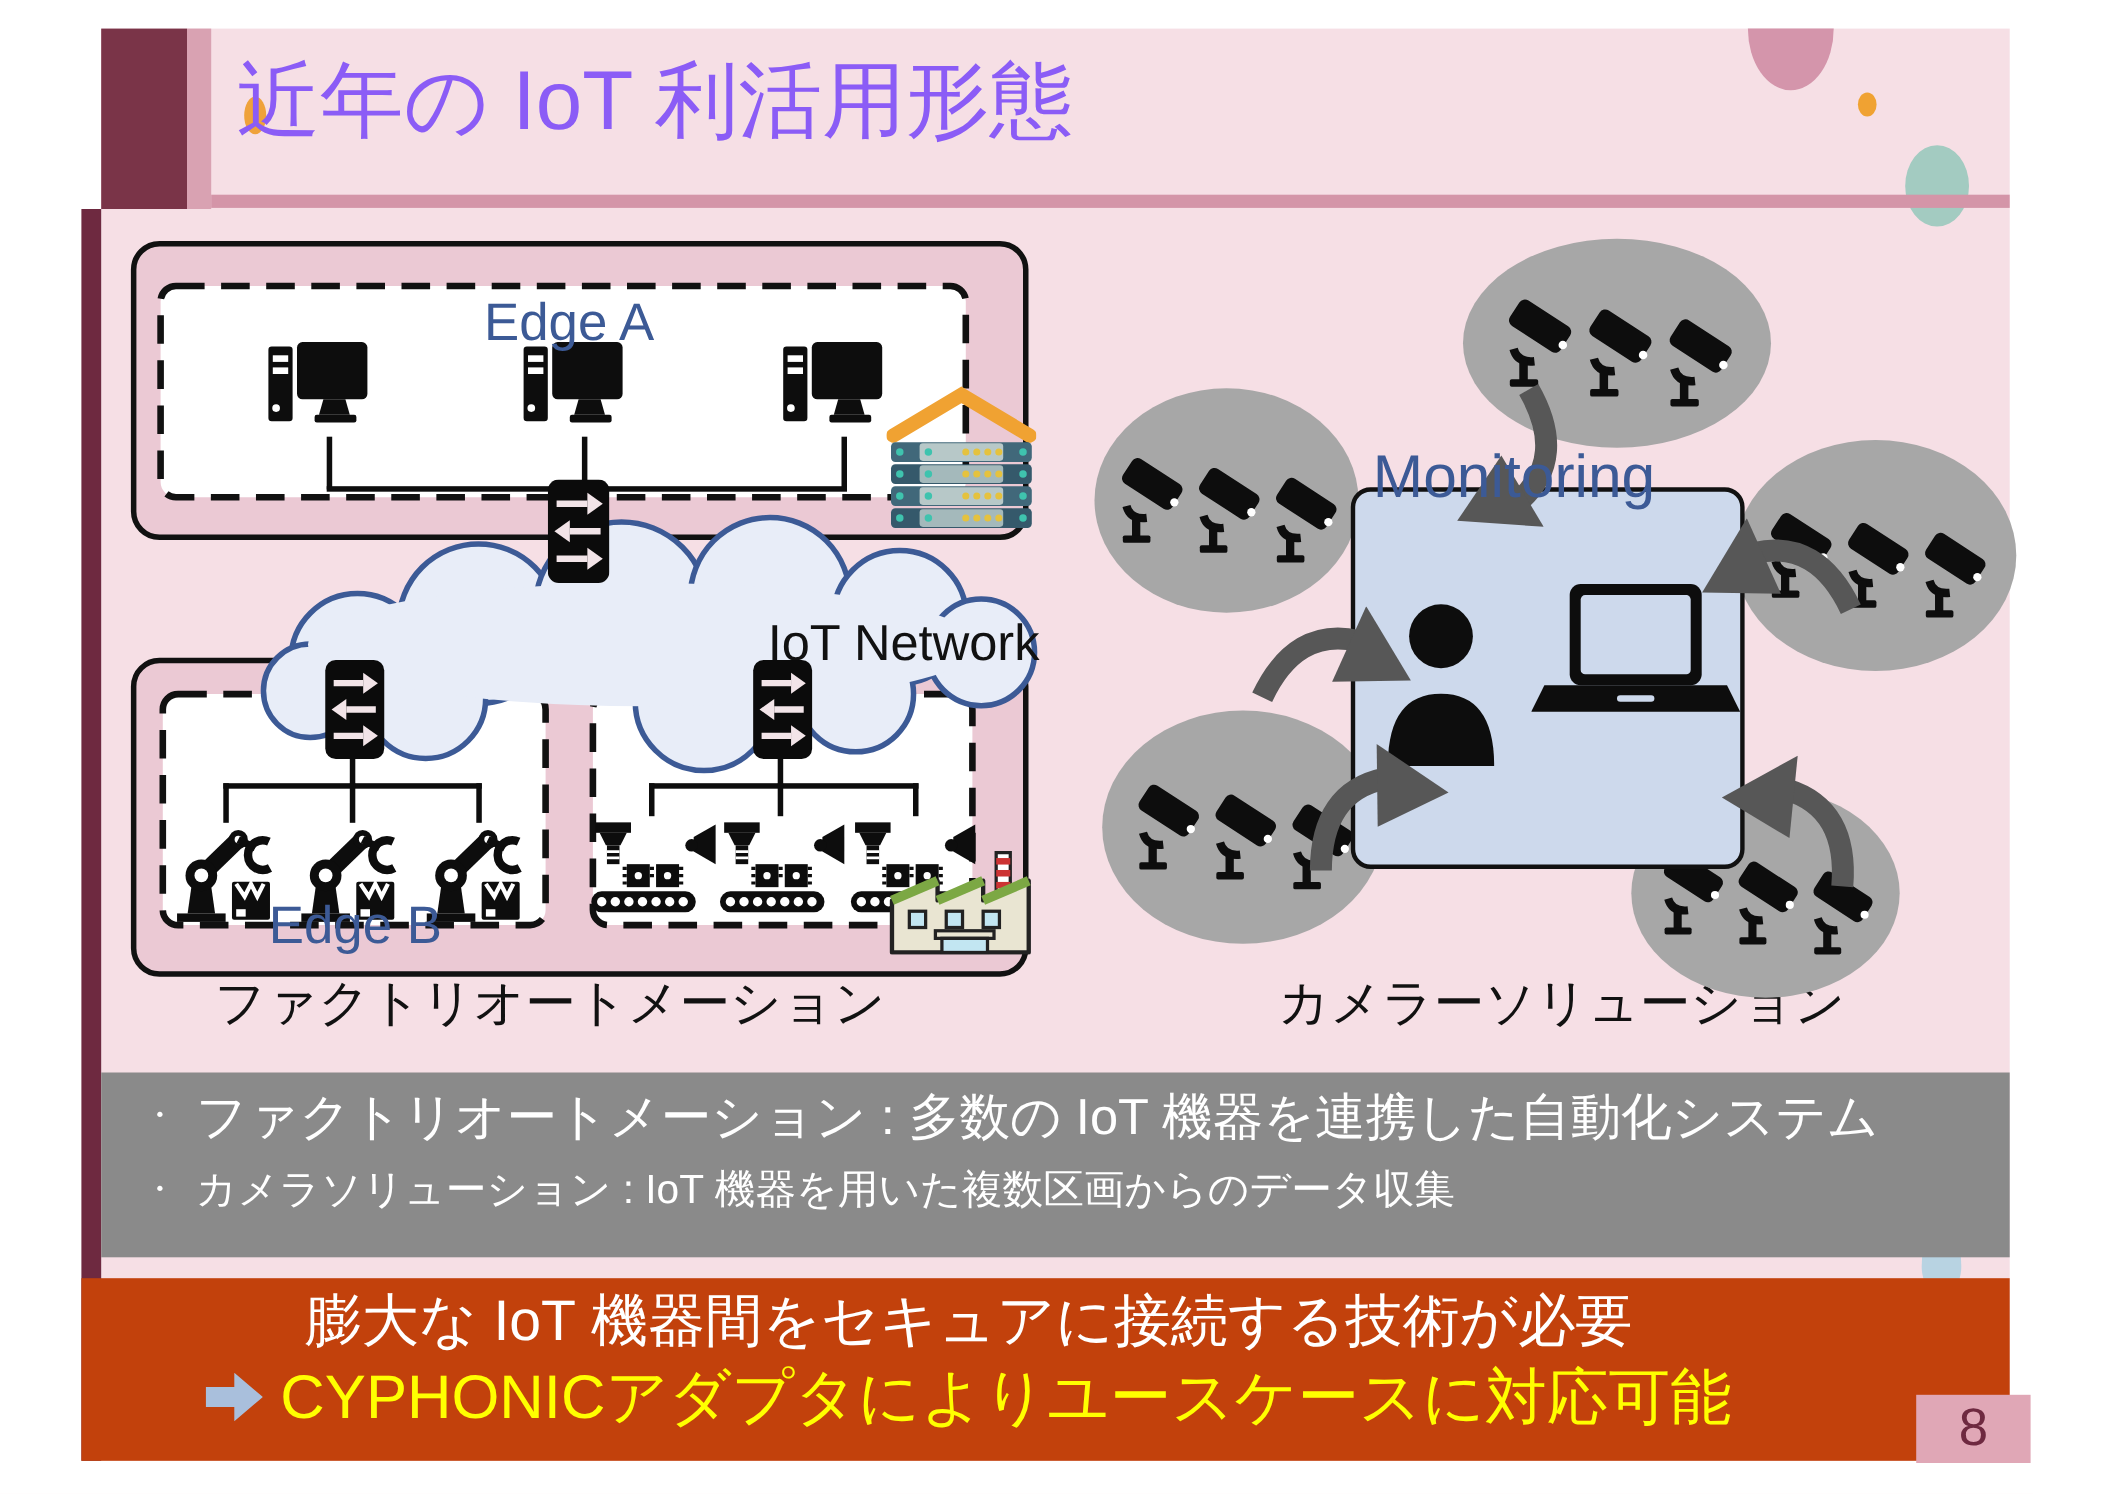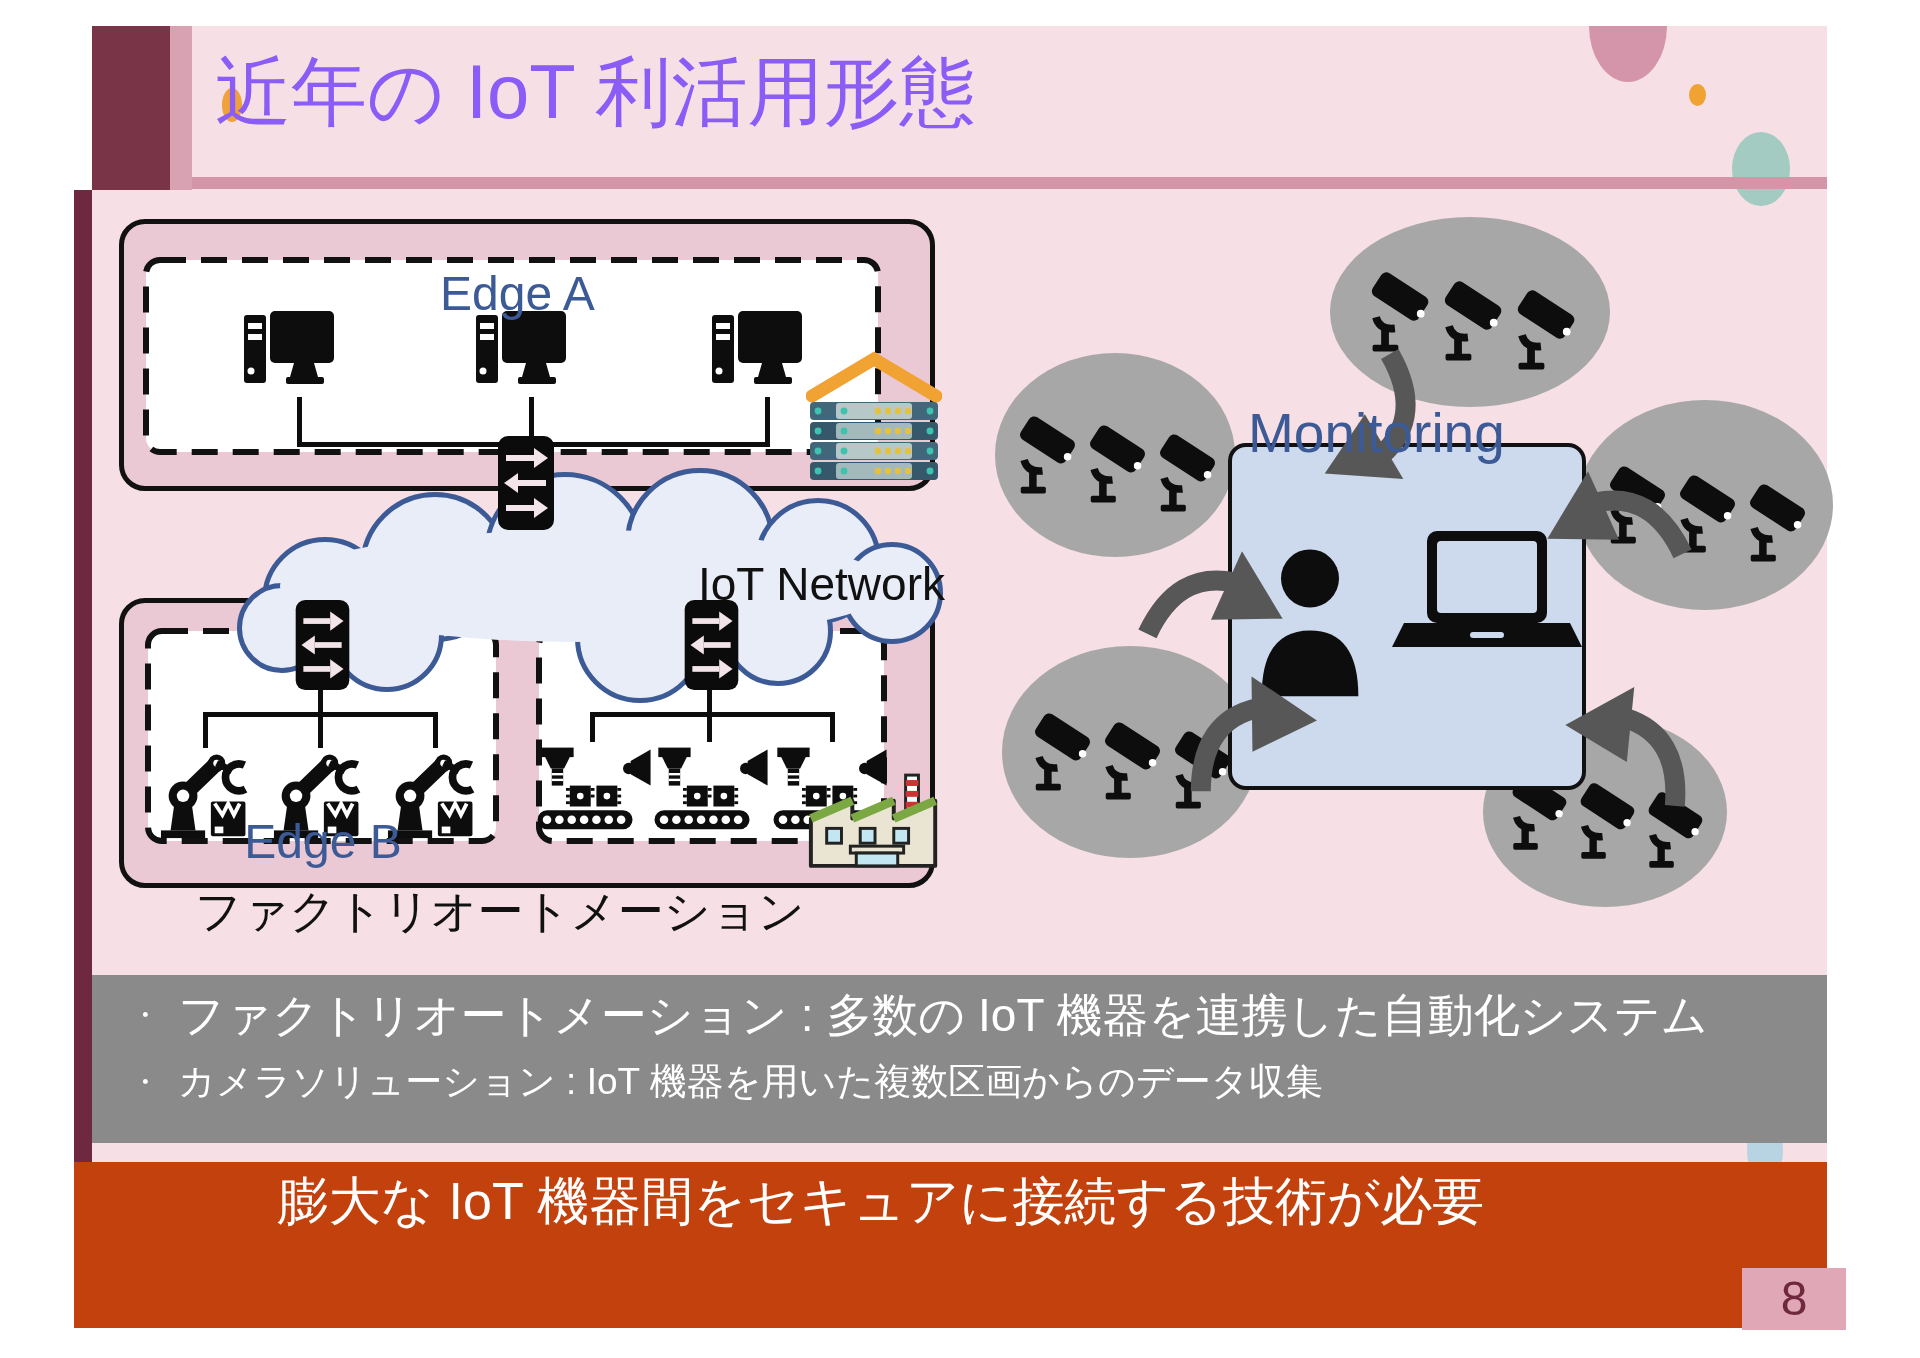--- a/index.html
+++ b/index.html
@@ -276,20 +276,21 @@
     </svg>
 
   <div class="abs txt blue" style="left:440px;top:238px;width:190px;text-align:left;font-size:48px;margin-top:28px;">Edge A</div>
   <div class="abs txt blue" style="left:228px;top:814px;width:190px;text-align:center;font-size:48px;">Edge B</div>
 
   <svg class="abs" style="left:803px;top:773px;" width="148" height="95">
       <use href="#sym-factory"></use>
     </svg>
 
   <div class="abs txt" style="left:160px;top:885px;width:680px;text-align:center;font-size:46px;color:#111;">ファクトリオートメーション</div>
+  <div class="abs txt" style="left:1090px;top:885px;width:660px;text-align:center;font-size:46px;color:#111;">カメラーソリューション</div>
 
   <div class="abs" style="left:1330px;top:217px;width:280px;height:190px;background:#a7a7a7;border-radius:50%;">
     <div class="cams">
         <svg width="95" height="86">
           <use href="#sym-cam"></use>
         </svg>
         <svg width="95" height="86">
           <use href="#sym-cam"></use>
         </svg>
         <svg width="95" height="86">
@@ -384,19 +385,25 @@
       <span class="txt" style="font-size:46px;">ファクトリオートメーション : 多数の IoT 機器を連携した自動化システム</span>
     </div>
     <div class="abs" style="left:0;top:86px;width:100%;display:flex;align-items:center;">
       <span class="txt" style="font-size:30px;margin:0 18px 0 38px;">・</span>
       <span class="txt" style="font-size:37px;">カメラソリューション : IoT 機器を用いた複数区画からのデータ収集</span>
     </div>
   </div>
 
   <div class="abs" style="left:74px;top:1162px;width:1753px;height:166px;background:#c2410c;">
     <div class="abs txt" style="left:0;top:10px;width:100%;padding-right:140px;box-sizing:border-box;text-align:center;font-size:52px;color:#fff;">膨大な IoT 機器間をセキュアに接続する技術が必要</div>
+    <div class="abs" style="left:0;top:76px;width:100%;padding-right:140px;box-sizing:border-box;display:flex;align-items:center;justify-content:center;gap:16px;">
+      <svg width="52" height="44" style="flex:0 0 auto;">
+          <use href="#sym-block-arrow"></use>
+        </svg>
+      <span class="txt" style="font-size:56px;color:#ffff00;">CYPHONICアダプタによりユースケースに対応可能</span>
+    </div>
   </div>
 
   <div class="abs center" style="left:1742px;top:1268px;width:104px;height:62px;background:#e0a7b6;">
     <span class="txt" style="font-size:48px;color:#6e2940;">8</span>
   </div>
 
 </div>
 
 </body></html>

